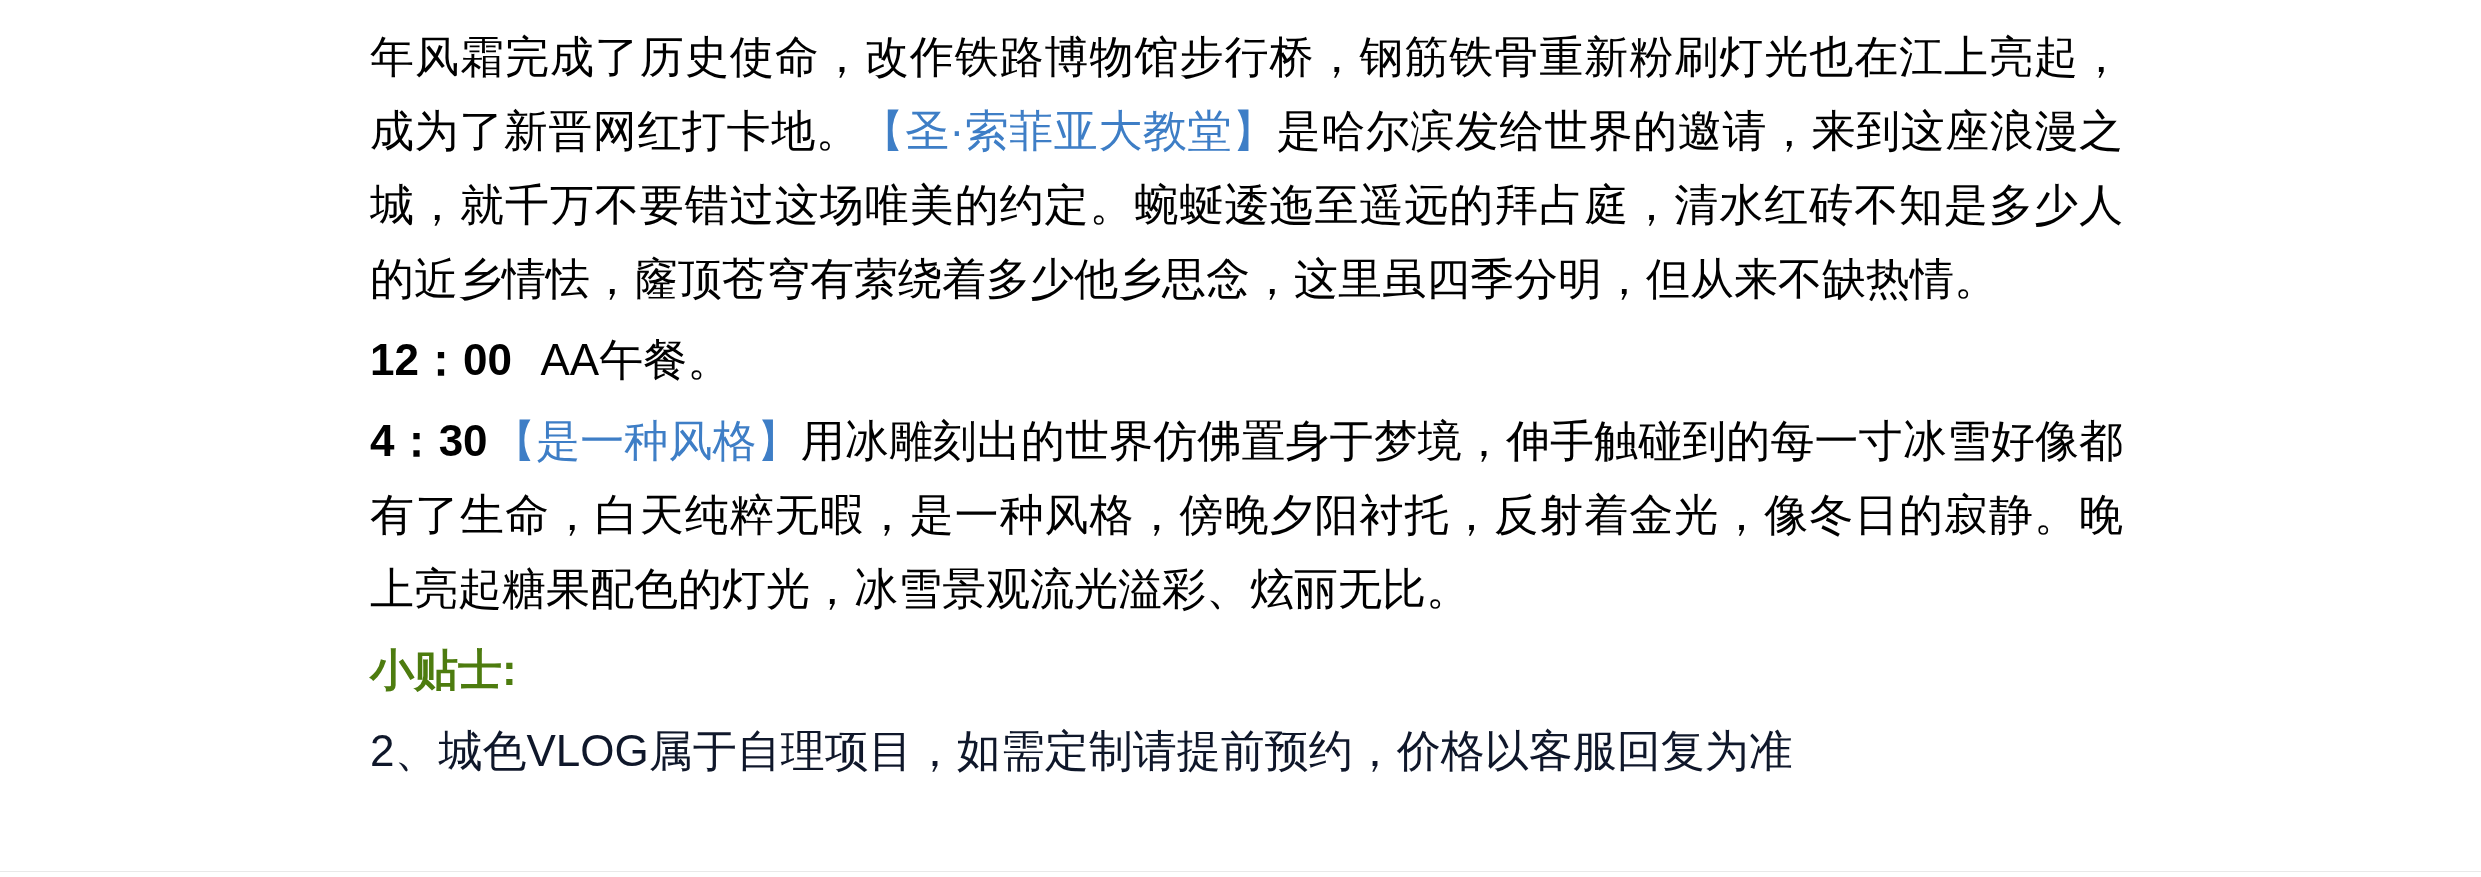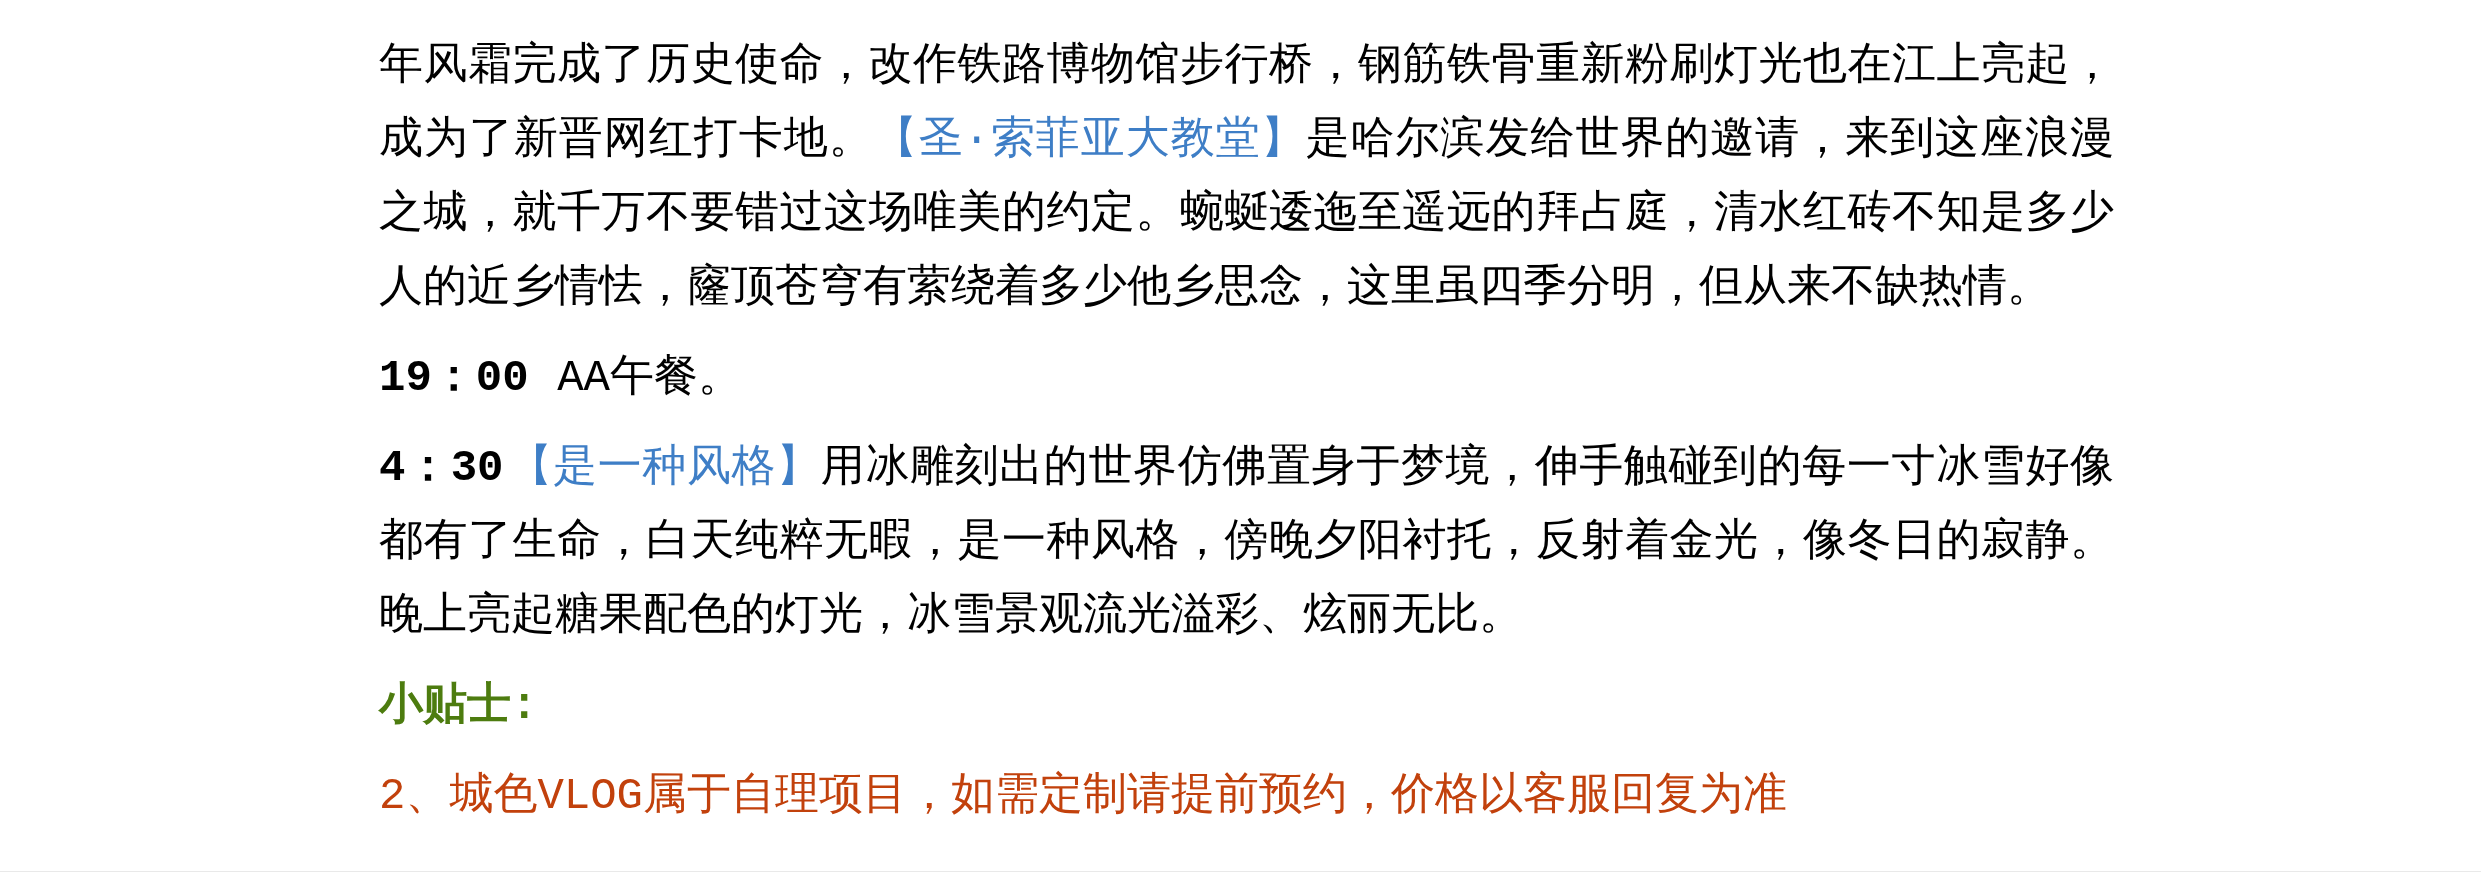--- a/index.html
+++ b/index.html
@@ -18,60 +18,59 @@
     position: absolute;
     left: 363px;
     top: 13px;
     width: 1767px;
     font-size: 44px;
     line-height: 74px;
     color: #000000;
     letter-spacing: 0;
   }
   .para {
-    margin: 16px;
+    margin: 7px;
     padding: 0;
     text-align: justify;
     text-justify: inter-ideograph;
-    font-family: Liberation Mono, monospace;
   }
   .time {
     font-weight: 700;
   }
   .gap-lg { margin-right: 0.65em; }
   .gap-sm { margin-right: 0.10em; }
   .link {
     color: #3E7EC6;
     text-decoration: none;
   }
   .tips-heading {
     color: #4d7c0f;
     font-weight: 700;
   }
   .notice {
-    color: #c2410c;
+    color: #0f172a;
   }
   .bottom-line {
     position: absolute;
     left: 0;
     right: 0;
     bottom: 5px;
     height: 1px;
     background: #e9e9e9;
   }
 </style>
 </head>
 <body>
 
 <div class="page">
   <div class="doc">
 
     <p class="para"><span>年风霜完成了历史使命，改作铁路博物馆步行桥，钢筋铁骨重新粉刷灯光也在江上亮起，成为了新晋网红打卡地。</span><span class="link">【圣·索菲亚大教堂】</span><span>是哈尔滨发给世界的邀请，来到这座浪漫之城，就千万不要错过这场唯美的约定。蜿蜒逶迤至遥远的拜占庭，清水红砖不知是多少人的近乡情怯，窿顶苍穹有萦绕着多少他乡思念，这里虽四季分明，但从来不缺热情。</span></p>
 
-    <p class="para"><span class="time gap-lg">19：00</span><span>AA午餐。</span></p>
+    <p class="para"><span class="time gap-lg">12：00</span><span>AA午餐。</span></p>
 
     <p class="para"><span class="time gap-sm">4：30</span><span class="link">【是一种风格】</span><span>用冰雕刻出的世界仿佛置身于梦境，伸手触碰到的每一寸冰雪好像都有了生命，白天纯粹无暇，是一种风格，傍晚夕阳衬托，反射着金光，像冬日的寂静。晚上亮起糖果配色的灯光，冰雪景观流光溢彩、炫丽无比。</span></p>
 
     <p class="para tips-heading">小贴士:</p>
 
 
     <p class="para notice">2、城色VLOG属于自理项目，如需定制请提前预约，价格以客服回复为准</p>
 
   </div>
 

